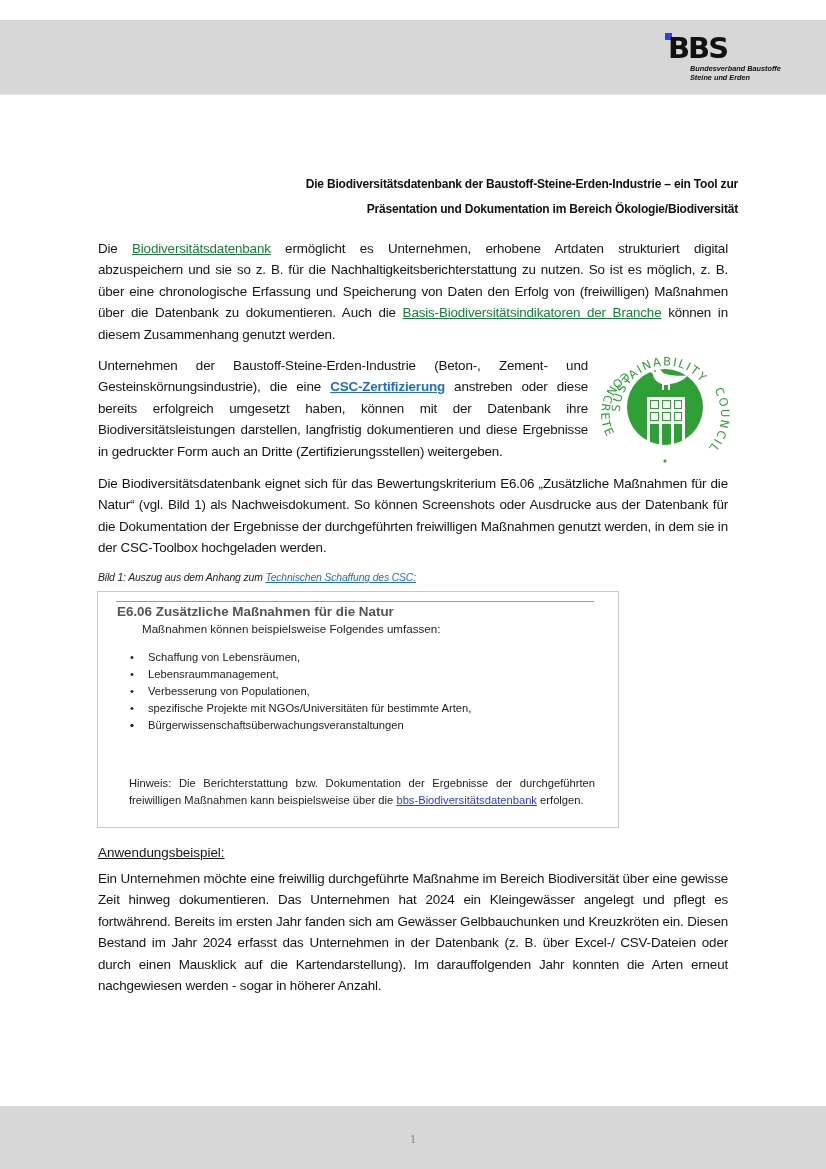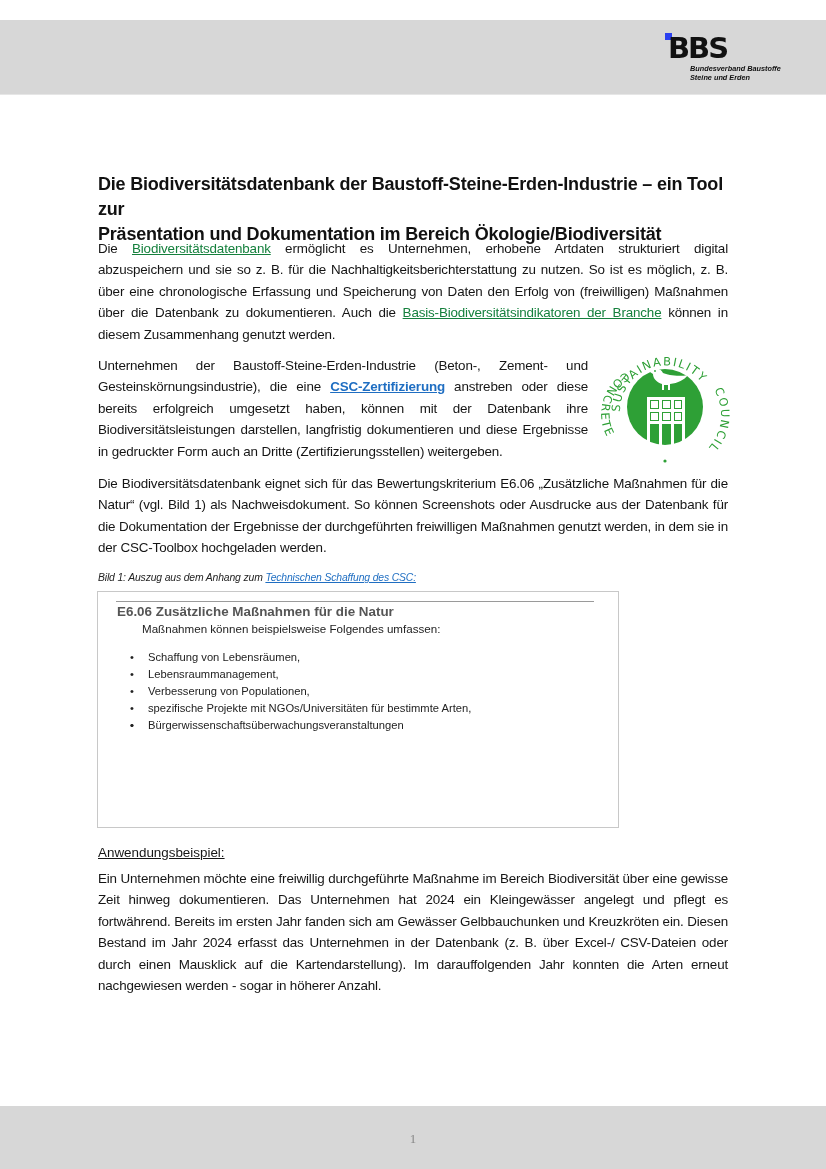--- a/index.html
+++ b/index.html
@@ -6,22 +6,22 @@
     body { width: 826px; height: 1169px; position: relative; overflow: hidden;
       font-family: "Liberation Sans", sans-serif; color: #111; }
     .header-band { position: absolute; left: 0; top: 0; width: 826px; height: 74px; background: #d7d7d7;
       border-bottom: 1px solid #e6e6e6; margin-top: 20px; }
     .logo { position: absolute; left: 664px; top: 12px; width: 130px; height: 56px; }
     .logo-square { position: absolute; left: 1px; top: 1px; width: 7px; height: 7px; background: #2a3ff0; }
     .logo-mark { position: absolute; left: 4px; top: 0px; font-family: "DejaVu Sans", sans-serif; font-weight: bold;
       font-size: 29px; letter-spacing: -2px; color: #111; line-height: 32px; }
     .logo-sub { position: absolute; left: 26px; top: 33px; font-family: "Liberation Sans", sans-serif; font-weight: bold;
       font-size: 7.3px; line-height: 8.6px; color: #111; white-space: nowrap; font-style: italic; }
-    .doc-title { position: absolute; left: 98px; top: 172px; width: 640px; font-weight: bold; font-size: 18px;
-      line-height: 25px; color: #111; letter-spacing: -0.2px; }
+    .doc-title { position: absolute; left: 98px; top: 172px; width: 640px; font-weight: bold; font-size: 12px;
+      line-height: 25px; color: #111; letter-spacing: -0.2px; text-align: right; }
     .para { position: absolute; left: 98px; font-size: 13.4px; line-height: 21.4px; color: #151515;
       text-align: justify; letter-spacing: -0.15px; }
     .p1 { top: 238px; width: 630px; }
     .p2 { top: 355px; width: 490px; }
     .p3 { top: 473px; width: 630px; }
     .p4 { top: 868px; width: 630px; }
     a.lnk { color: #15803d; text-decoration: underline; }
     a.lnk-bold { color: #1f6ec2; text-decoration: underline; font-weight: bold; }
     b { font-weight: normal; color: #111; }
 
@@ -121,19 +121,20 @@
   <div class="fig-title">E6.06 Zusätzliche Maßnahmen für die Natur</div>
   <div class="fig-intro">Maßnahmen können beispielsweise Folgendes umfassen:</div>
   <ul class="fig-list">
     <li><span class="bullet">•</span><span>Schaffung von Lebensräumen,</span></li>
     <li><span class="bullet">•</span><span>Lebensraummanagement,</span></li>
     <li><span class="bullet">•</span><span>Verbesserung von Populationen,</span></li>
     <li><span class="bullet">•</span><span>spezifische Projekte mit NGOs/Universitäten für bestimmte Arten,</span></li>
     <li><span class="bullet">•</span></li>
     <li><span class="bullet">•</span><span>Bürgerwissenschaftsüberwachungsveranstaltungen</span></li>
   </ul>
+  <div class="fig-note"><span>Hinweis: Die Berichterstattung bzw. Dokumentation der Ergebnisse der durchgeführten freiwilligen Maßnahmen kann beispielsweise über die </span><a href="#">bbs-Biodiversitätsdatenbank</a><span> erfolgen.</span></div>
 </div>
 
 <div class="sub-heading">Anwendungsbeispiel:</div>
 <div class="para p4">Ein Unternehmen möchte eine freiwillig durchgeführte Maßnahme im Bereich Biodiversität über eine gewisse Zeit hinweg dokumentieren. Das Unternehmen hat 2024 ein Kleingewässer angelegt und pflegt es fortwährend. Bereits im ersten Jahr fanden sich am Gewässer Gelbbauchunken und Kreuzkröten ein. Diesen Bestand im Jahr 2024 erfasst das Unternehmen in der Datenbank (z. B. über Excel-/ CSV-Dateien oder durch einen Mausklick auf die Kartendarstellung). Im darauffolgenden Jahr konnten die Arten erneut nachgewiesen werden - sogar in höherer Anzahl.</div>
 
 <div class="footer-band"></div>
 <div class="page-number">1</div>
 
 </body></html>

